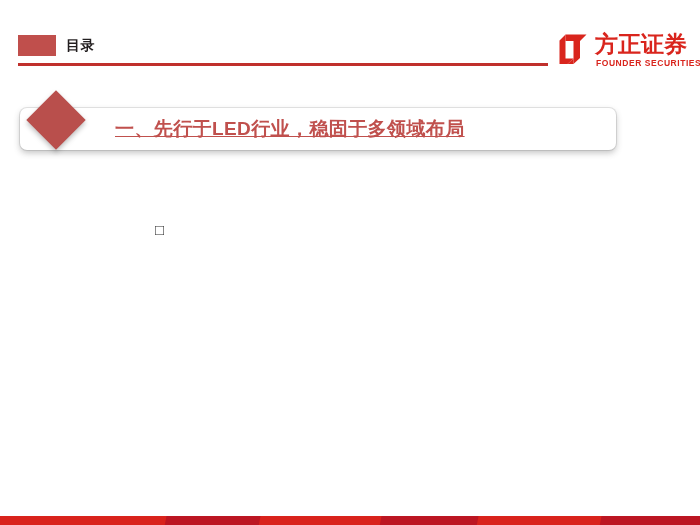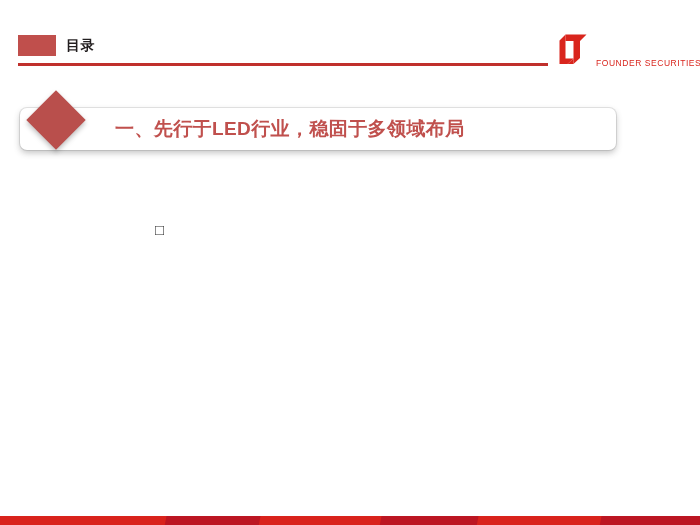--- a/index.html
+++ b/index.html
@@ -79,21 +79,21 @@
     color: #d9251d;
     letter-spacing: 0px;
     line-height: 28px;
     white-space: nowrap;
   }
   .logo-sub {
     position: absolute;
     left: 39px;
     top: 28px;
     font-size: 8.5px;
-    font-weight: normal;
+    font-weight: bold;
     color: #d9251d;
     letter-spacing: 0.55px;
     line-height: 10px;
     white-space: nowrap;
   }
 
   
   #section-banner {
     position: absolute;
     left: 20px;
@@ -187,26 +187,27 @@
   </div>
 
   <div id="brand-logo">
     <div class="logo-mark">
       <svg viewBox="0 0 32 32" width="32" height="32" aria-hidden="true">
         <path d="M8.5 2.5 L29.5 2.5 L23.0 9.0 L23.0 26.0 L16.5 32.0 L16.5 9.0 L8.5 9.0 Z" fill="#d9251d"></path>
         <path d="M2.5 8.5 L8.5 2.5 L8.5 26.5 L16.5 26.5 L10.5 32.0 L2.5 32.0 Z" fill="#d9251d"></path>
         <path d="M10.5 32.0 L16.5 26.5 L16.5 32.0 Z" fill="#d9251d"></path>
       </svg>
     </div>
+    <div class="logo-name" style="color: rgb(217, 37, 29);">方正证券</div>
     <div class="logo-sub" style="color: rgb(217, 37, 29);">FOUNDER SECURITIES</div>
   </div>
 
   <div id="section-banner" style="background: rgb(255, 255, 255);"></div>
   <div class="banner-diamond" style="background: rgb(185, 79, 76);"></div>
-  <div class="banner-title" style="color: rgb(192, 80, 77);">一、先行于LED行业，稳固于多领域布局</div>
+  <div class="banner-title" style="color: rgb(192, 80, 77); text-decoration: underline;">一、先行于LED行业，稳固于多领域布局</div>
 
   <div id="body-area">
     <div class="bullet-row">
       <span class="bullet-marker">□</span>
     </div>
   </div>
 
   <div id="footer-stripe" style="background: rgb(217, 35, 28);">
       <div class="stripe-band" style="left: -4px; width: 176px; background: rgb(217, 35, 28);"></div>
       <div class="stripe-band" style="left: 164px; width: 102px; background: rgb(188, 22, 34);"></div>

